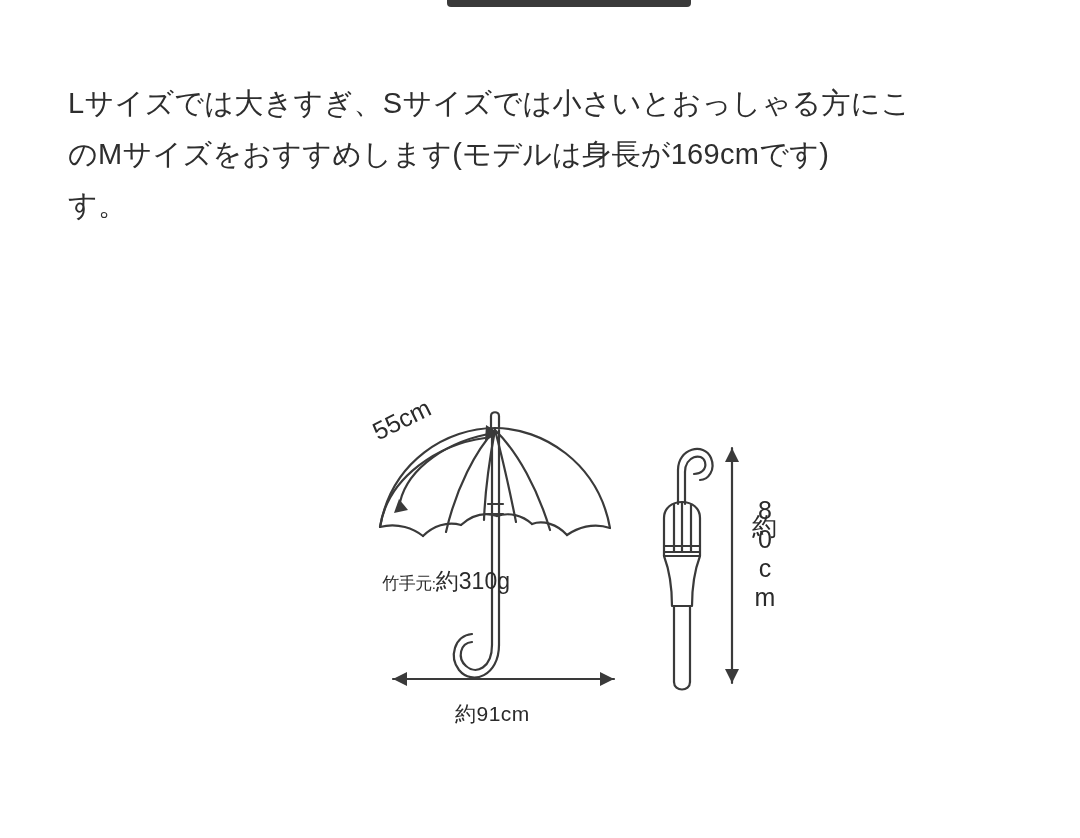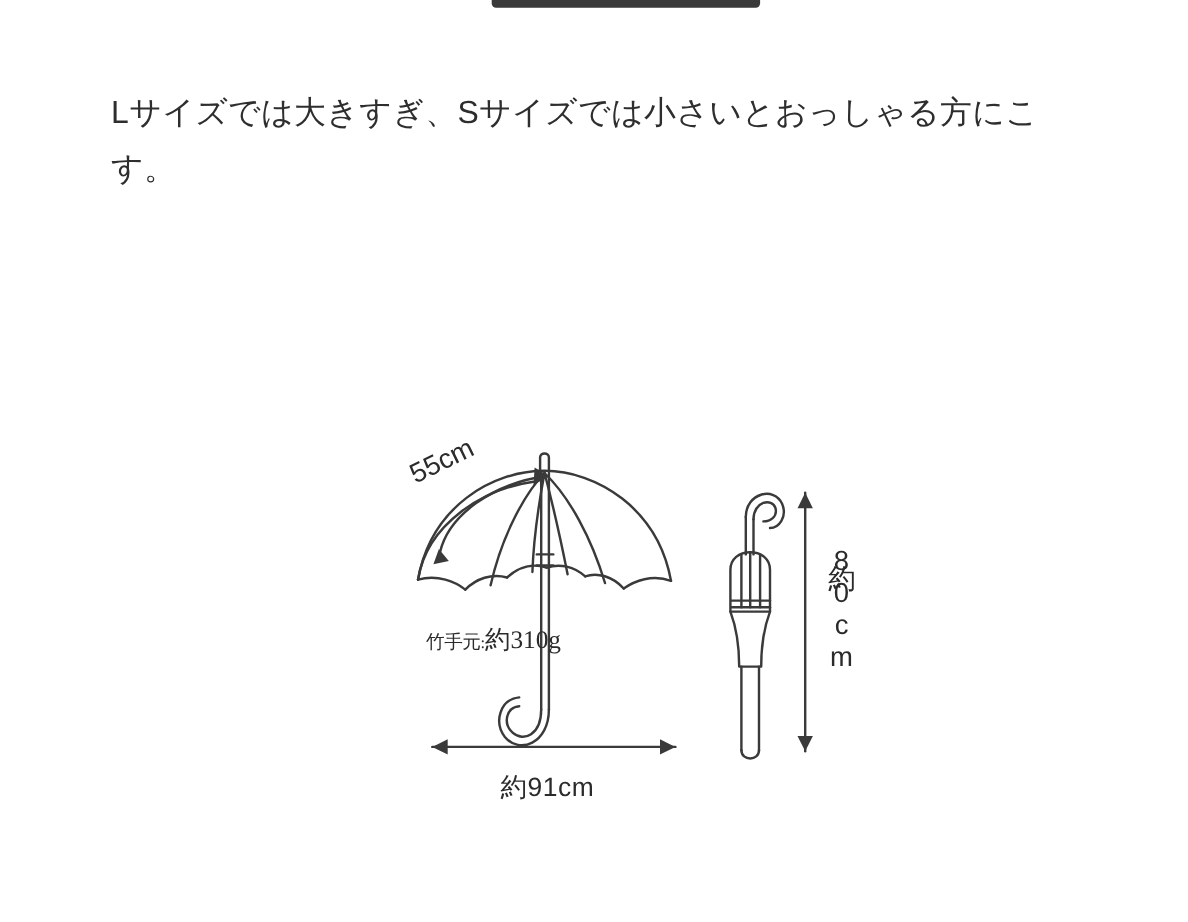--- a/index.html
+++ b/index.html
@@ -31,21 +31,20 @@
   .description {
     position: absolute;
     top: 78px;
     left: 68px;
     width: 940px;
     font-size: 29px;
     line-height: 1.75;
     letter-spacing: 0.3px;
     color: #2e2e2e;
     font-weight: 400;
-    margin-left: 33px;
   }
   .description .line {
     display: block;
     white-space: pre;
   }
 
   
   .diagram {
     position: absolute;
     top: 400px;
@@ -78,38 +77,37 @@
     position: absolute;
     left: 20px;
     top: 165px;
     width: 210px;
     text-align: right;
     line-height: 1.45;
   }
   .weights .w-row {
     display: block;
     white-space: nowrap;
-    font-family: Liberation Serif, serif;
   }
   .weights .w-key {
     font-size: 17px;
     letter-spacing: -0.5px;
   }
   .weights .w-sep {
     font-size: 15px;
   }
   .weights .w-val {
     font-size: 23px;
   }
 
   
   .label-width {
     left: 175px;
     top: 300px;
-    font-size: 24px;
+    font-size: 21px;
     letter-spacing: 0.5px;
   }
 
   
   .label-height {
     left: 472px;
     top: 95px;
     font-size: 25px;
     writing-mode: vertical-rl;
     text-orientation: upright;
@@ -117,20 +115,21 @@
     line-height: 1;
   }
 </style>
 </head>
 <body>
 
 <div class="top-bar"></div>
 
 <div class="description">
   <span class="line">Lサイズでは大きすぎ、Sサイズでは小さいとおっしゃる方にこ</span>
+  <span class="line">のMサイズをおすすめします(モデルは身長が169cmです)</span>
   <span class="line">す。</span>
 </div>
 
 <div class="diagram">
 
   <svg width="560" height="360" viewBox="0 0 560 360" fill="none">
     <g stroke="#3a3a3a" stroke-width="2.2" fill="none" stroke-linecap="round" stroke-linejoin="round">
 
       <g>
         <path d="M120 102 C 128 68, 168 40, 215 33"></path>

